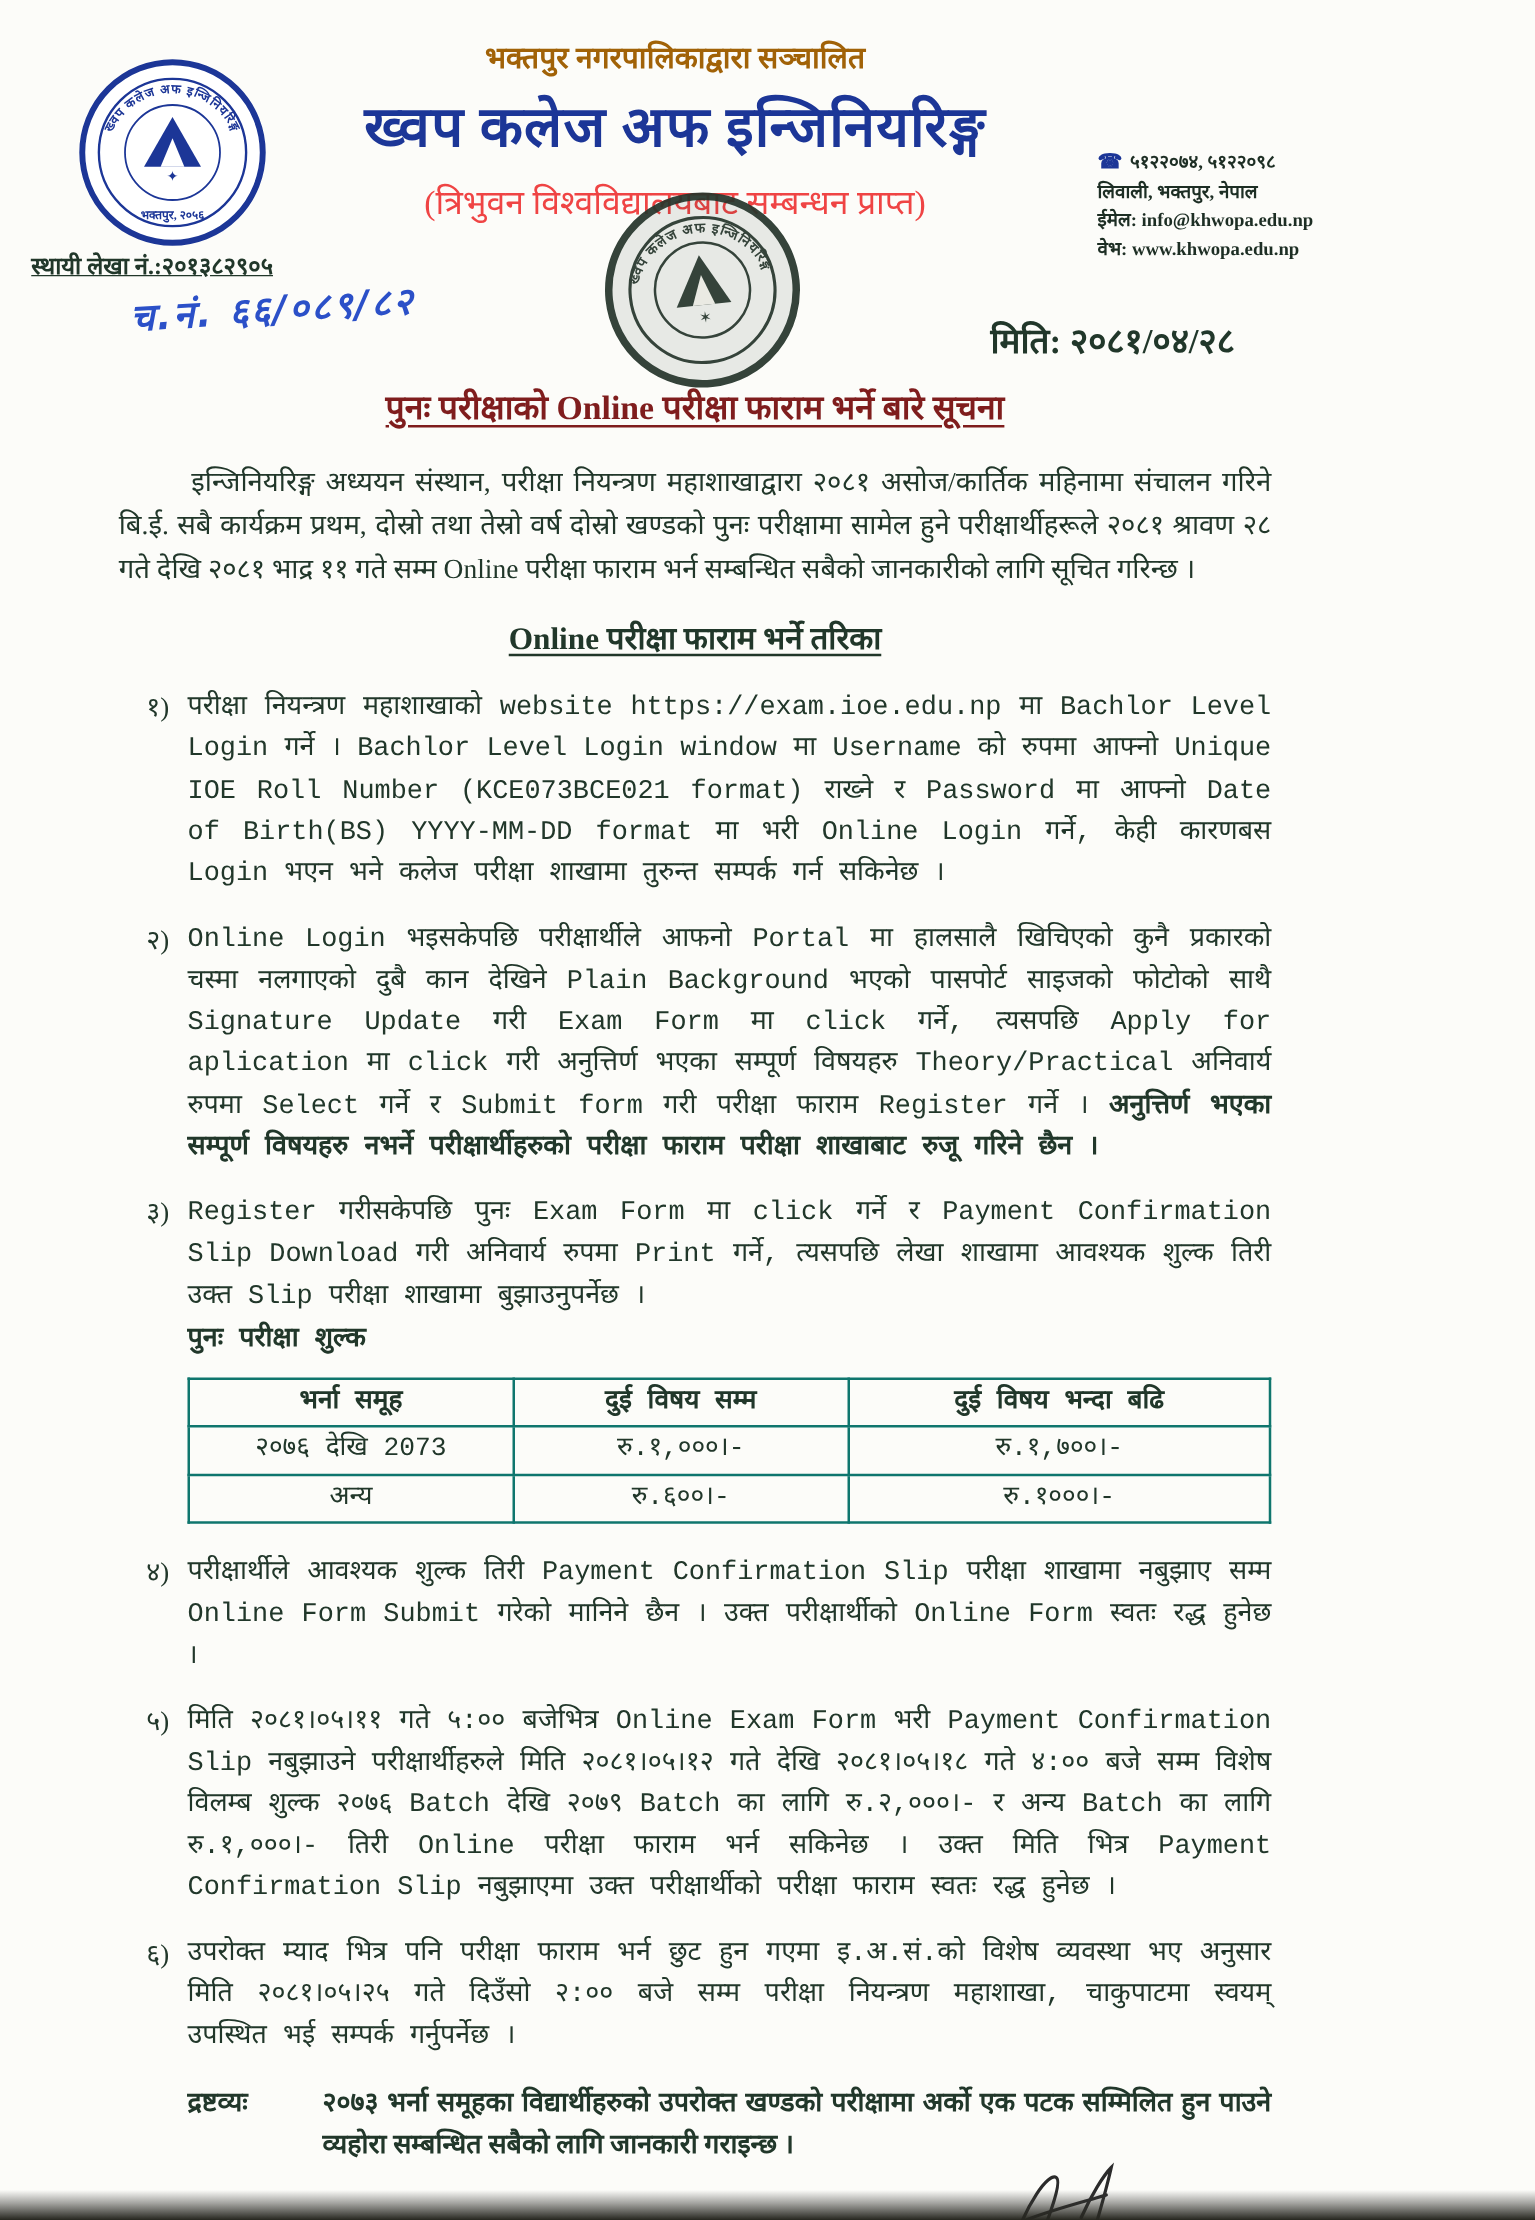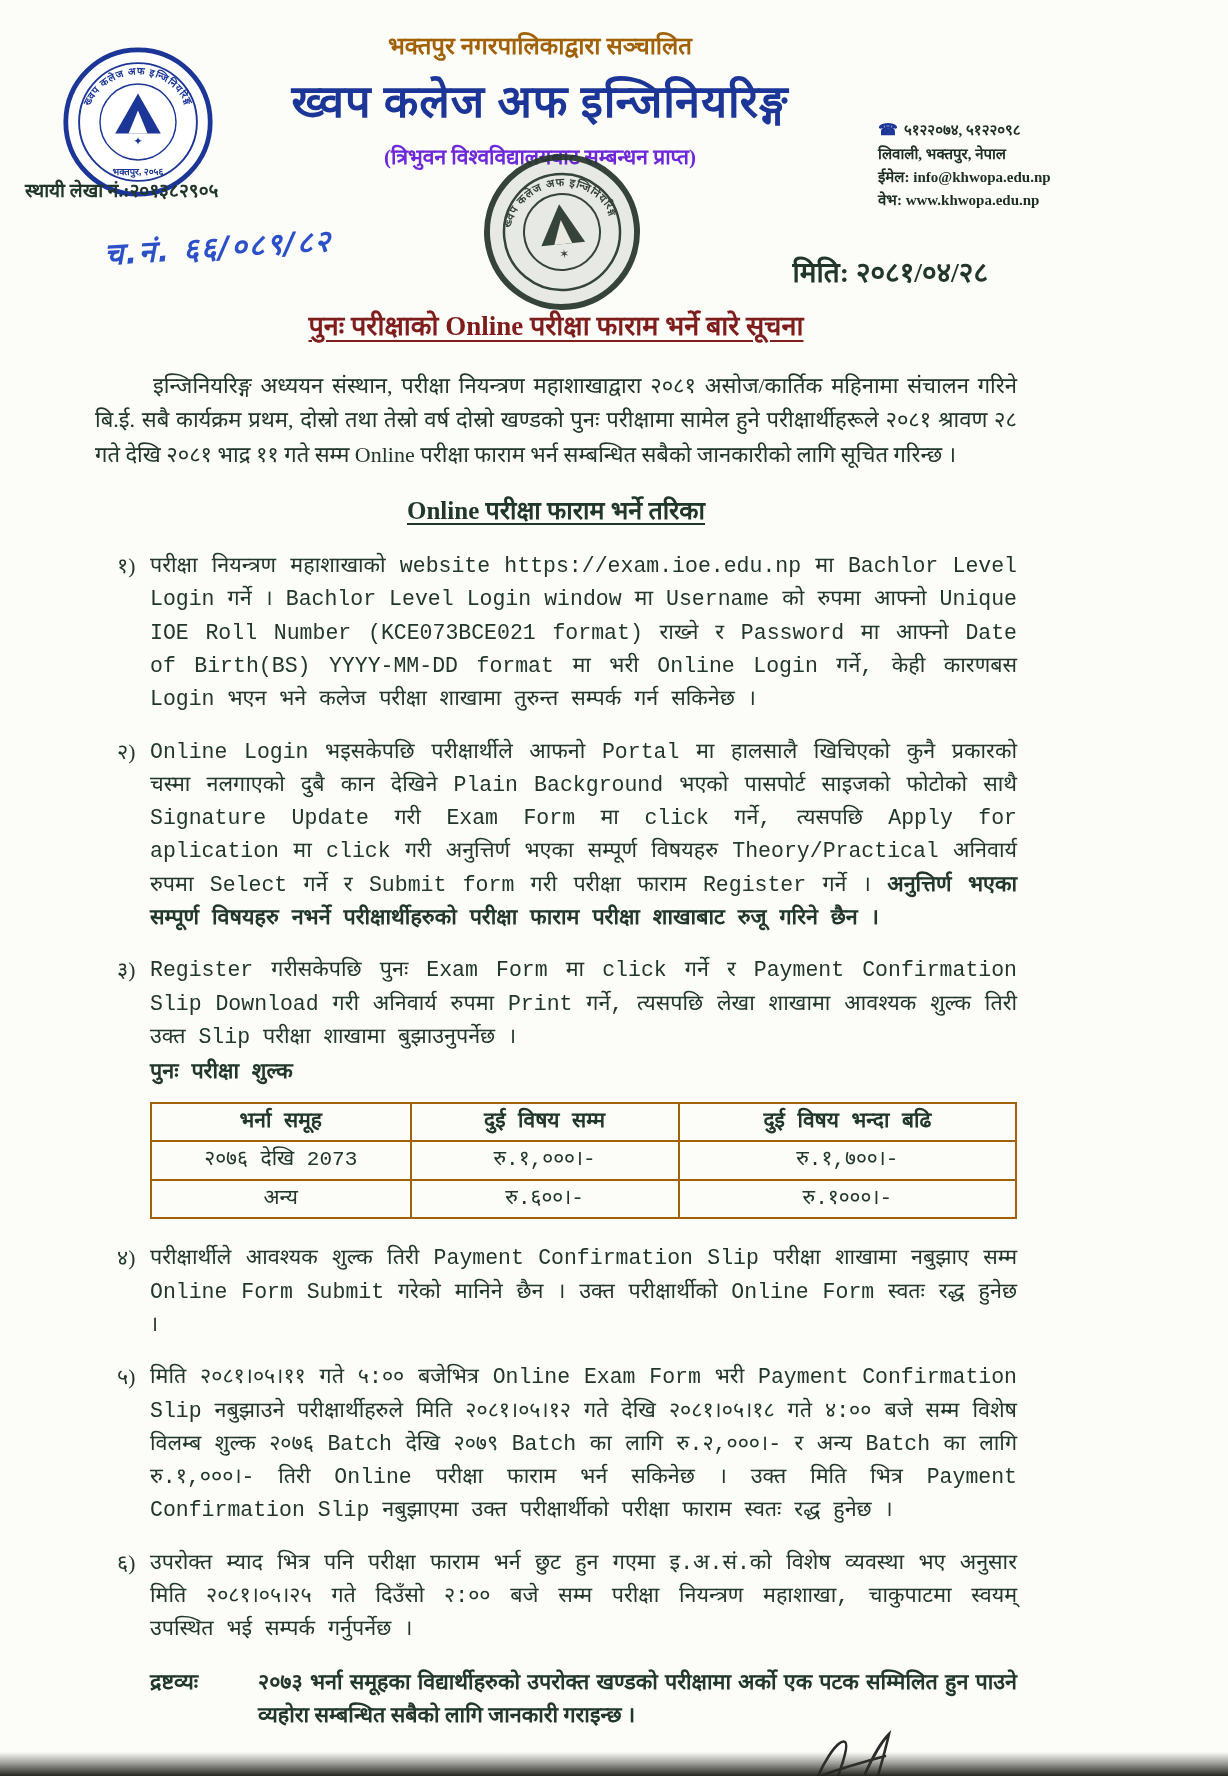--- a/index.html
+++ b/index.html
@@ -13,22 +13,22 @@
     color:#21372a;
     font-family:"Liberation Serif","DejaVu Serif",serif;
   }
 
   
   .letterhead { position:absolute; top:0; left:0; right:0; height:305px; }
   .logo { position:absolute; left:62px; top:46px; width:152px; height:152px; }
   .header-center { position:absolute; left:150px; top:28px; width:780px; text-align:center; }
   .top-line { font-size:24px; font-weight:bold; color:#a16207; }
   .college-name { font-size:45px; font-weight:bold; color:#1c3697; margin-top:8px; letter-spacing:1px; }
-  .affiliation { font-size:21px; font-weight:bold; color:#6d28d9; margin-top:12px; }
-  .pan { position:absolute; left:25px; top:177px; font-size:19px; font-weight:bold; }
+  .affiliation { font-size:27px; font-weight:normal; color:#ef4444; margin-top:12px; }
+  .pan { position:absolute; left:25px; top:199px; font-size:19px; font-weight:bold;text-decoration:underline; }
   .contact { position:absolute; left:878px; top:118px; font-size:15px; font-weight:bold; line-height:1.55; color:#1d2e24; }
   .contact-line .phone-icon { font-size:16px; color:#1c3697; margin-right:6px; }
   .stamp { position:absolute; left:482px; top:152px; width:160px; height:160px; transform:rotate(-6deg); opacity:.93; }
   .refno {
     position:absolute; left:104px; top:226px;
     font-size:30px; font-style:italic; font-weight:bold;
     color:#2b50c8; transform:rotate(-3.5deg); letter-spacing:2px;
     font-family:"DejaVu Sans","Liberation Sans",sans-serif;
   }
   .date-line { position:absolute; right:240px; top:252px; font-size:28px; font-weight:bold; }
@@ -49,21 +49,21 @@
   .item-num { min-width:33px; flex:0 0 33px; }
   .item-text { flex:1; text-align:justify;font-family:Liberation Mono, monospace; }
   .item-text strong { font-weight:bold; }
   .fee-heading { font-weight:bold; margin-top:2px; }
 
   .fee-table {
     width:100%; border-collapse:collapse; margin:12px 0 4px;
     font-size:21px;
   }
   .fee-table th, .fee-table td {
-    border:2px solid #a16207; text-align:center; padding:2px 8px; height:31px;
+    border:2px solid #0f766e; text-align:center; padding:2px 8px; height:31px;
   }
   .fee-table th { font-weight:bold; }
   .fee-table col.c1 { width:30%; } .fee-table col.c2 { width:31%; } .fee-table col.c3 { width:39%; }
 
   .note { display:flex; padding-left:55px; font-weight:bold; font-size:21.5px; line-height:1.55; margin-top:4px; }
   .note-label { min-width:108px; flex:0 0 108px; }
   .note-text { flex:1; text-align:justify; }
 
   .signature-block { width:310px; margin:-4px 6px 0 auto; text-align:center; }
   .signature-scribble { display:block; width:150px; height:92px; margin:0 auto; }

